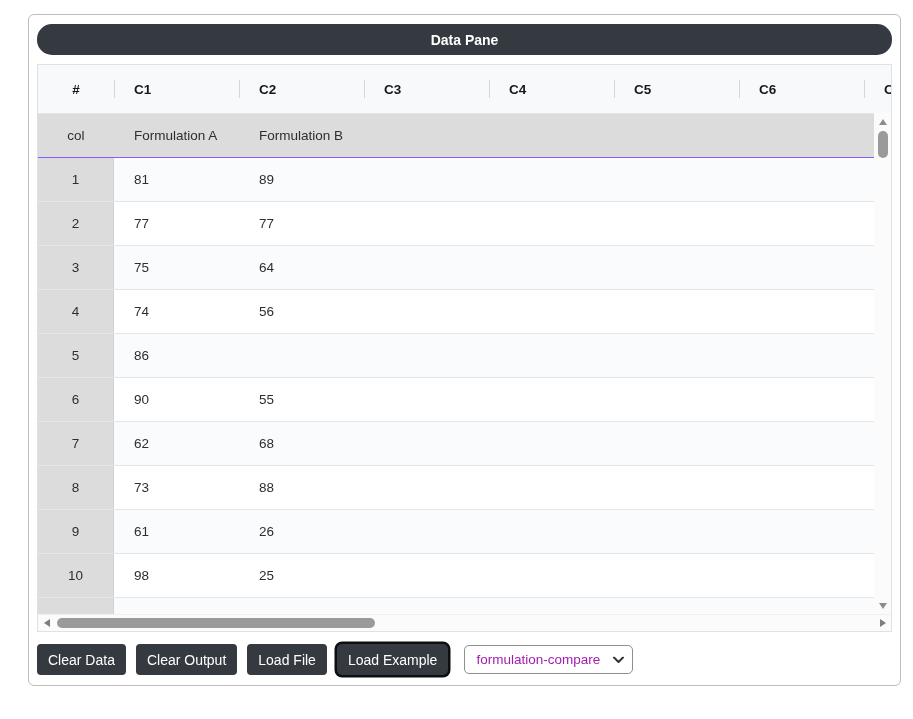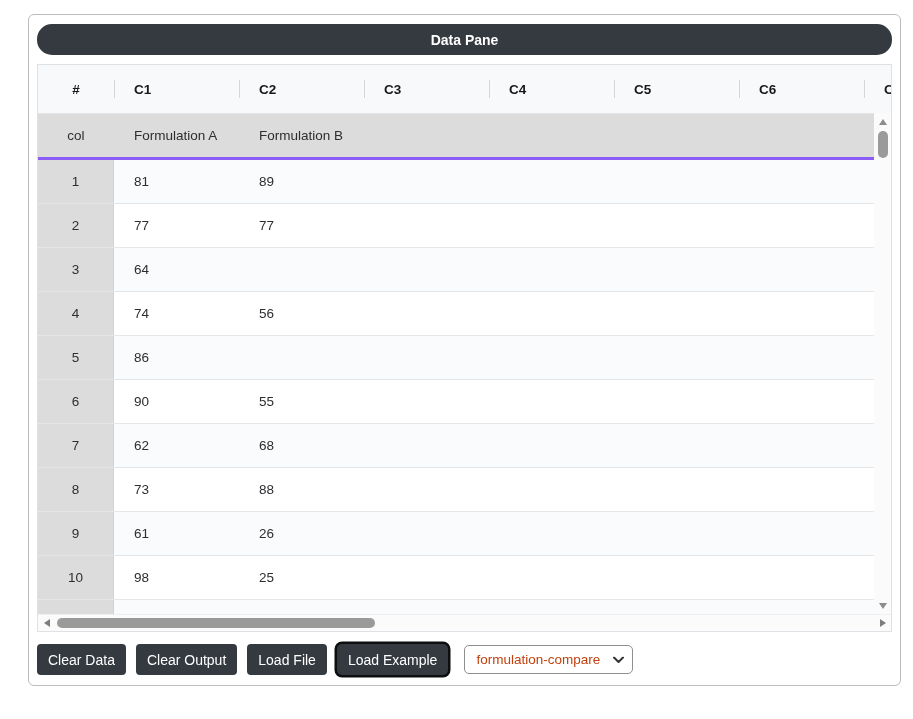--- a/index.html
+++ b/index.html
@@ -31,21 +31,21 @@
   .hcell.idx{width:76px;justify-content:center;padding-left:0;}
   .hcell:not(.idx)::before{
     content:"";position:absolute;left:0;top:15px;width:1px;height:18px;background:#d3d7db;
   }
   .gbody{position:relative;}
   .trow{
     display:flex;height:43px;border-bottom:1px solid #e3e7ea;align-items:stretch;
     font-size:13.5px;background:#fff;flex-wrap:nowrap;
   }
   .trow.shade{background:#fafbfc;}
-  .trow.labels{background:#dcdcdc;border-bottom:3px solid #8b5cf6;}
+  .trow.labels{background:#dcdcdc;border-bottom:1px solid #8b5cf6;}
   .cell{
     width:125px;flex:0 0 auto;display:flex;align-items:center;padding-left:20px;
     box-sizing:border-box;white-space:nowrap;overflow:hidden;
   }
   .cell.idx{
     width:76px;background:#dcdcdc;justify-content:center;padding-left:0;
     border-right:1px solid #d2d2d2;
   }
   .trow.labels .cell.idx{background:transparent;border-right:none;}
   
@@ -70,21 +70,21 @@
   .toolbar{margin-top:12px;display:flex;align-items:center;}
   .btn{
     height:31px;padding:0 11px;background:#343a40;color:#fff;border:none;border-radius:4px;
     font-size:14px;font-family:inherit;margin-right:10px;cursor:pointer;
   }
   .btn.focus-ring{box-shadow:0 0 0 2.5px #0d0e10;border-radius:5px;}
   .select-wrap{position:relative;margin-left:6px;display:inline-block;}
   .select-wrap select{
     appearance:none;-webkit-appearance:none;-moz-appearance:none;
     height:29px;border:1px solid #8f8f8f;border-radius:5px;background:#fff;
-    padding:0 32px 0 11px;font-size:13.5px;color:#c2410c;font-family:inherit;cursor:pointer;
+    padding:0 32px 0 11px;font-size:13.5px;color:#a21caf;font-family:inherit;cursor:pointer;
   }
   .select-chevron{
     position:absolute;right:9px;top:50%;transform:translateY(-50%);pointer-events:none;
     display:flex;align-items:center;
   }
 </style>
 </head>
 <body>
 
 <div class="panel">
@@ -113,20 +113,21 @@
           <div class="cell">81</div>
           <div class="cell">89</div>
         </div>
         <div class="trow">
           <div class="cell idx">2</div>
           <div class="cell">77</div>
           <div class="cell">77</div>
         </div>
         <div class="trow shade">
           <div class="cell idx">3</div>
+          <div class="cell">75</div>
           <div class="cell">64</div>
         </div>
         <div class="trow">
           <div class="cell idx">4</div>
           <div class="cell">74</div>
           <div class="cell">56</div>
         </div>
         <div class="trow shade">
           <div class="cell idx">5</div>
           <div class="cell">86</div>

